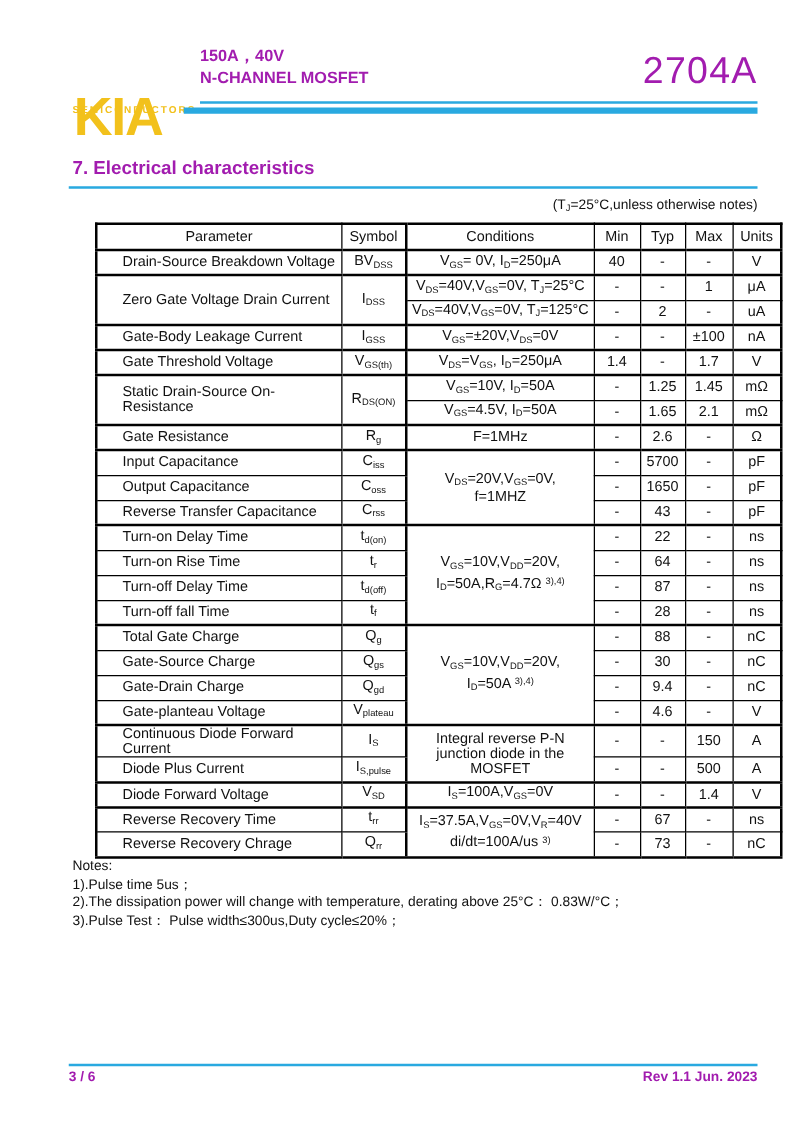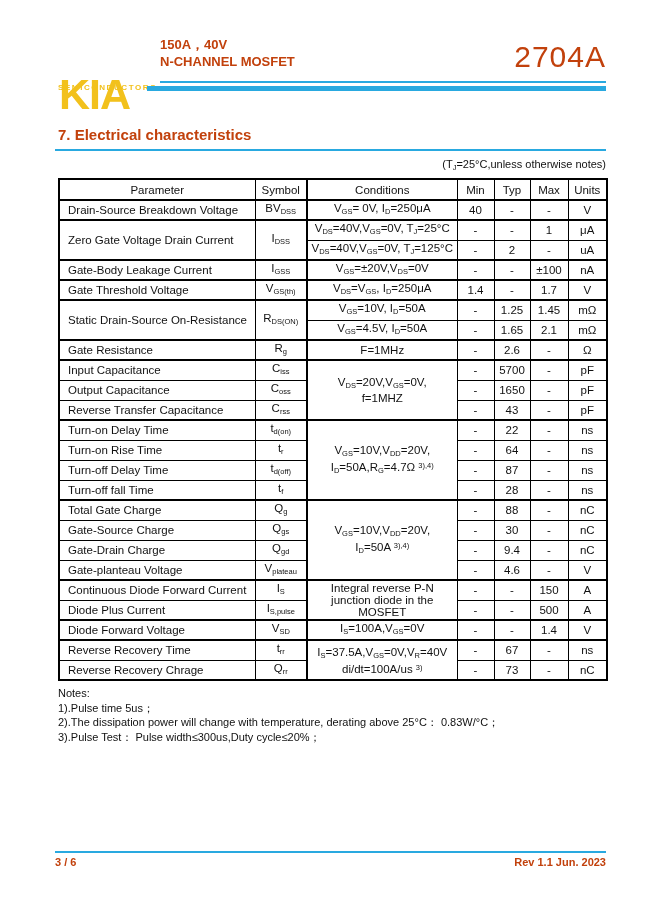--- a/index.html
+++ b/index.html
@@ -13,43 +13,43 @@
   .partno { position:absolute; right:43px; top:40px; font-size:30px; font-weight:500; letter-spacing:1px; }
   .rule-thin  { position:absolute; left:160px; top:81px; width:446px; height:2px; }
   .rule-thick { position:absolute; left:147px; top:86px; width:459px; height:5px; }
 
   
   .sec-title { position:absolute; left:58px; top:126px; font-size:15px; font-weight:bold; }
   .sec-rule  { position:absolute; left:55px; top:149px; width:551px; height:2px; }
   .cond-note { position:absolute; right:43px; top:158px; font-size:11px; color:#111; }
 
   
-  table { position:absolute; left:58px; top:178px; width:549px; border-collapse:collapse; table-layout:fixed; font-size:11.5px; color:#111; }
+  table { position:absolute; left:76px; top:178px; width:549px; border-collapse:collapse; table-layout:fixed; font-size:11.5px; color:#111; }
   th, td { border:1px solid #000; overflow:hidden; }
   table { border:2px solid #000; }
   thead tr { height:21px; }
   tbody tr { height:20px; }
   th { font-weight:normal; border-bottom-width:2px; }
   td { text-align:center; padding:0 2px; line-height:12px; }
-  td.param { text-align:left; padding-left:8px; }
+  td.param { text-align:left; padding-left:20px; }
   td.sym { border-right-width:2px; }
   th.sym-h { border-right-width:2px; }
   tr.end > td, td.end { border-bottom-width:2px; }
   sub { font-size:7.5px; vertical-align:-2px; letter-spacing:0; }
   sup { font-size:7.5px; vertical-align:3px;margin-top:20px; }
 
   
   .notes { position:absolute; left:58px; top:686px; font-size:11px; line-height:14.5px; color:#111; }
 
   
   .foot-rule { position:absolute; left:55px; top:851px; width:551px; height:2px; }
   .foot-page { position:absolute; left:55px; top:856px; width:551px; text-align:left; font-size:11px; font-weight:bold; }
   .foot-rev  { position:absolute; right:43px; top:856px; font-size:11px; font-weight:bold; }
 
-  .c-accent { color:#c2410c; }
+  .c-accent { color:#a21caf; }
   .bg-accent { background:#29A9E0; }
   .c-gold { color:#F2C11C; }
 </style>
 </head>
 <body>
 
 <div class="page">
 
   <div class="logo c-gold">KIA</div>
   <div class="logo-sub c-gold">SEMICONDUCTORS</div>

